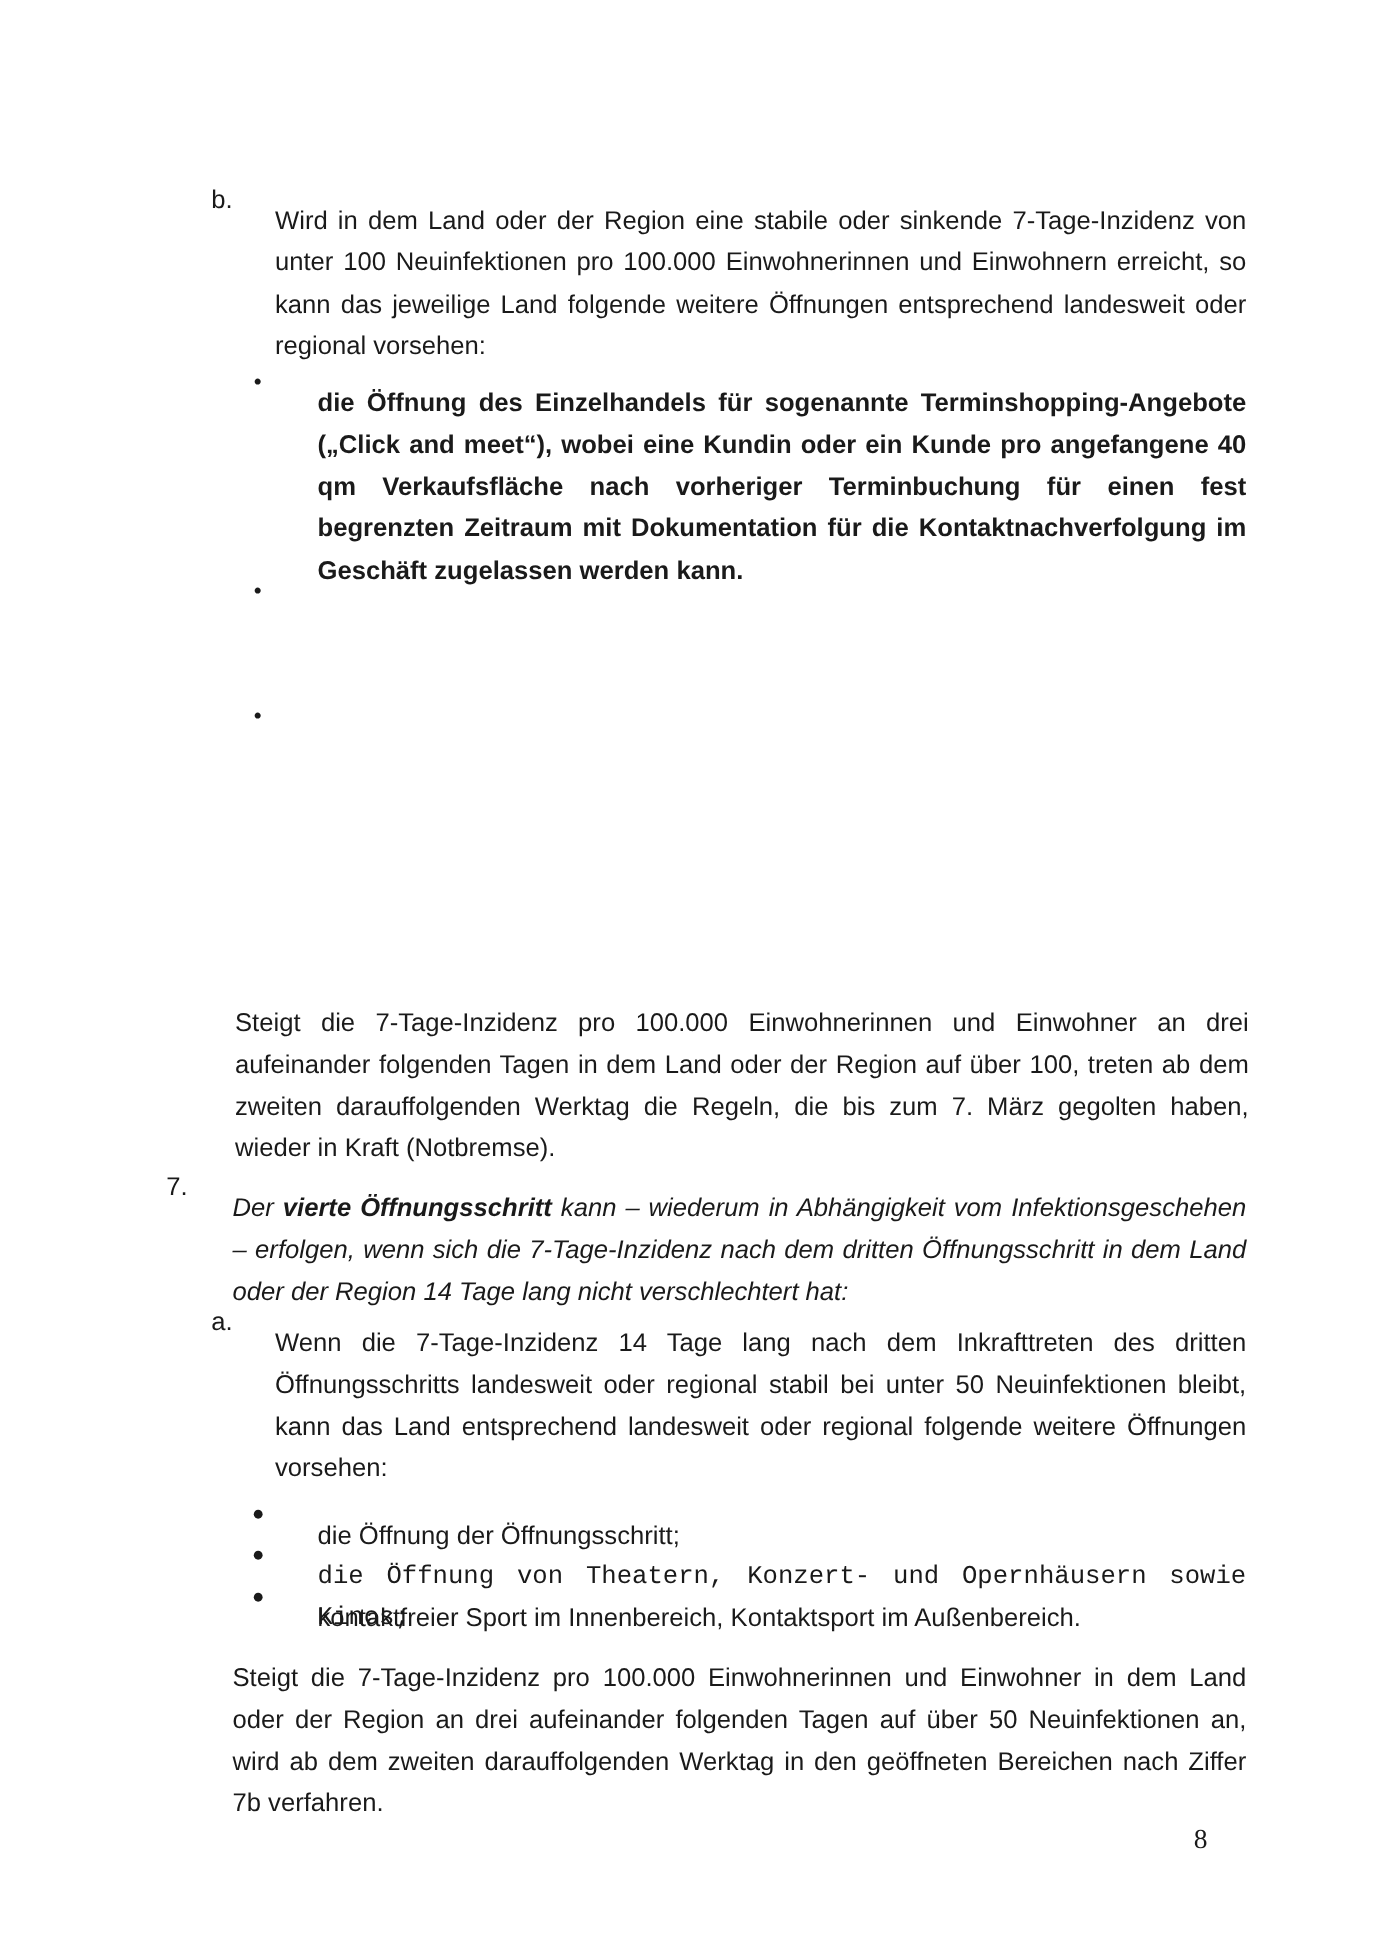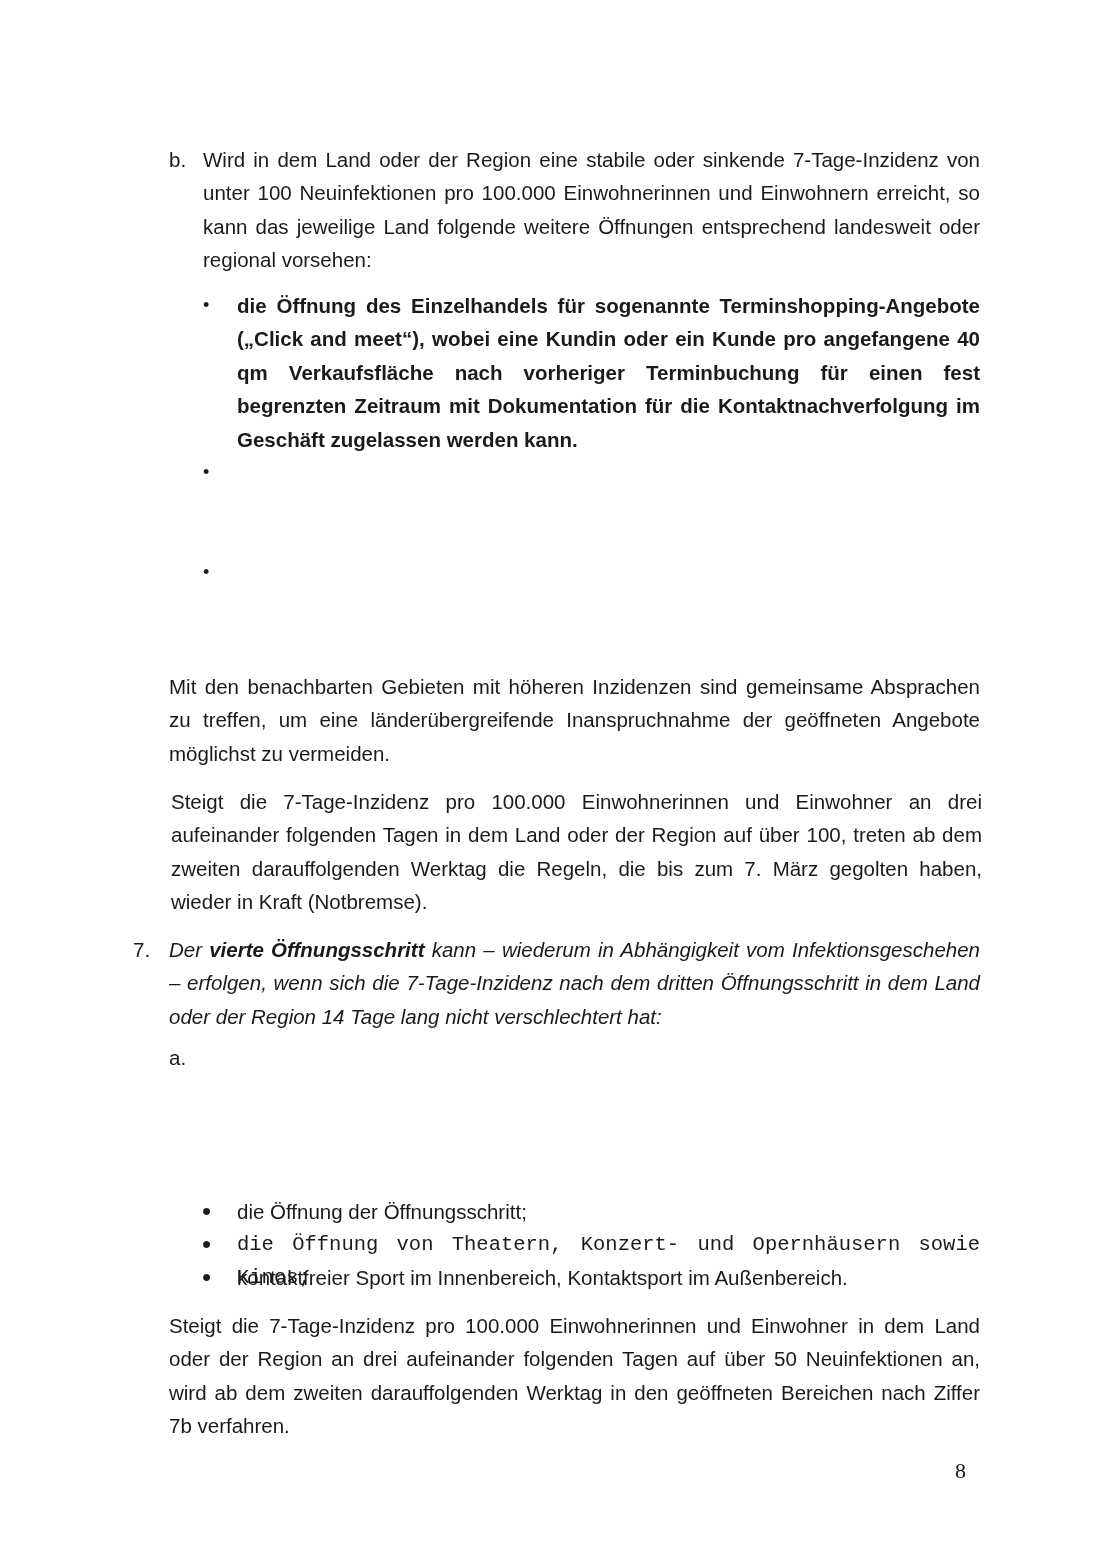--- a/index.html
+++ b/index.html
@@ -21,21 +21,21 @@
       position: absolute;
       left: 0; top: 0;
       width: 1100px;
       height: 1556px;
     }
     .block {
       position: absolute;
       text-align: justify;
       text-justify: inter-word;
     }
-    p { margin: 0; }
+    p { margin: 17px; }
     .marker {
       position: absolute;
       text-align: left;
     }
     .bullet {
       position: absolute;
       font-size: 18px;
     }
     .bullet.solid {
       font-size: 26px;
@@ -58,28 +58,28 @@
   <span class="marker" style="left:169px; top:143px;">b.</span>
   <p class="block" style="left:203px; top:143px; width:777px;">Wird in dem Land oder der Region eine stabile oder sinkende 7-Tage-Inzidenz von unter 100 Neuinfektionen pro 100.000 Einwohnerinnen und Einwohnern erreicht, so kann das jeweilige Land folgende weitere Öffnungen entsprechend landesweit oder regional vorsehen:</p>
 
   <span class="bullet" style="left:203px; top:289px;">•</span>
   <p class="block" style="left:237px; top:289px; width:743px;font-weight:bold;">die Öffnung des Einzelhandels für sogenannte Terminshopping-Angebote („Click and meet“), wobei eine Kundin oder ein Kunde pro angefangene 40 qm Verkaufsfläche nach vorheriger Terminbuchung für einen fest begrenzten Zeitraum mit Dokumentation für die Kontaktnachverfolgung im Geschäft zugelassen werden kann.</p>
 
   <span class="bullet" style="left:203px; top:456px;">•</span>
 
   <span class="bullet" style="left:203px; top:556px;">•</span>
 
-  <p class="block" style="left:169px; top:670px; width:811px;">Mit den benachbarten Gebieten mit höheren Inzidenzen sind gemeinsame Absprachen zu treffen, um eine länderübergreifende Inanspruchnahme der geöffneten Angebote möglichst zu vermeiden.</p>
 
   <p class="block" style="left:171px; top:785px; width:811px;">Steigt die 7-Tage-Inzidenz pro 100.000 Einwohnerinnen und Einwohner an drei aufeinander folgenden Tagen in dem Land oder der Region auf über 100, treten ab dem zweiten darauffolgenden Werktag die Regeln, die bis zum 7. März gegolten haben, wieder in Kraft (Notbremse).</p>
 
   <span class="marker" style="left:133px; top:933px;">7.</span>
   <p class="block" style="left:169px; top:933px; width:811px;font-style:italic;"><span>Der </span><b>vierte Öffnungsschritt</b><span> kann – wiederum in Abhängigkeit vom Infektionsgeschehen – erfolgen, wenn sich die 7-Tage-Inzidenz nach dem dritten Öffnungsschritt in dem Land oder der Region 14 Tage lang nicht verschlechtert hat:</span></p>
 
   <span class="marker" style="left:169px; top:1041px;">a.</span>
+  <p class="block" style="left:203px; top:1041px; width:777px;">Wenn die 7-Tage-Inzidenz 14 Tage lang nach dem Inkrafttreten des dritten Öffnungsschritts landesweit oder regional stabil bei unter 50 Neuinfektionen bleibt, kann das Land entsprechend landesweit oder regional folgende weitere Öffnungen vorsehen:</p>
 
   <span class="bullet solid" style="left:202px; top:1195px;">•</span>
   <p class="block" style="left:237px; top:1195px; width:743px;">die Öffnung der Öffnungsschritt;</p>
 
   <span class="bullet solid" style="left:202px; top:1228px;">•</span>
   <p class="block" style="left:237px; top:1228px; width:743px;font-family:Liberation Mono, monospace;">die Öffnung von Theatern, Konzert- und Opernhäusern sowie Kinos;</p>
 
   <span class="bullet solid" style="left:202px; top:1261px;">•</span>
   <p class="block" style="left:237px; top:1261px; width:743px;">kontaktfreier Sport im Innenbereich, Kontaktsport im Außenbereich.</p>
 

